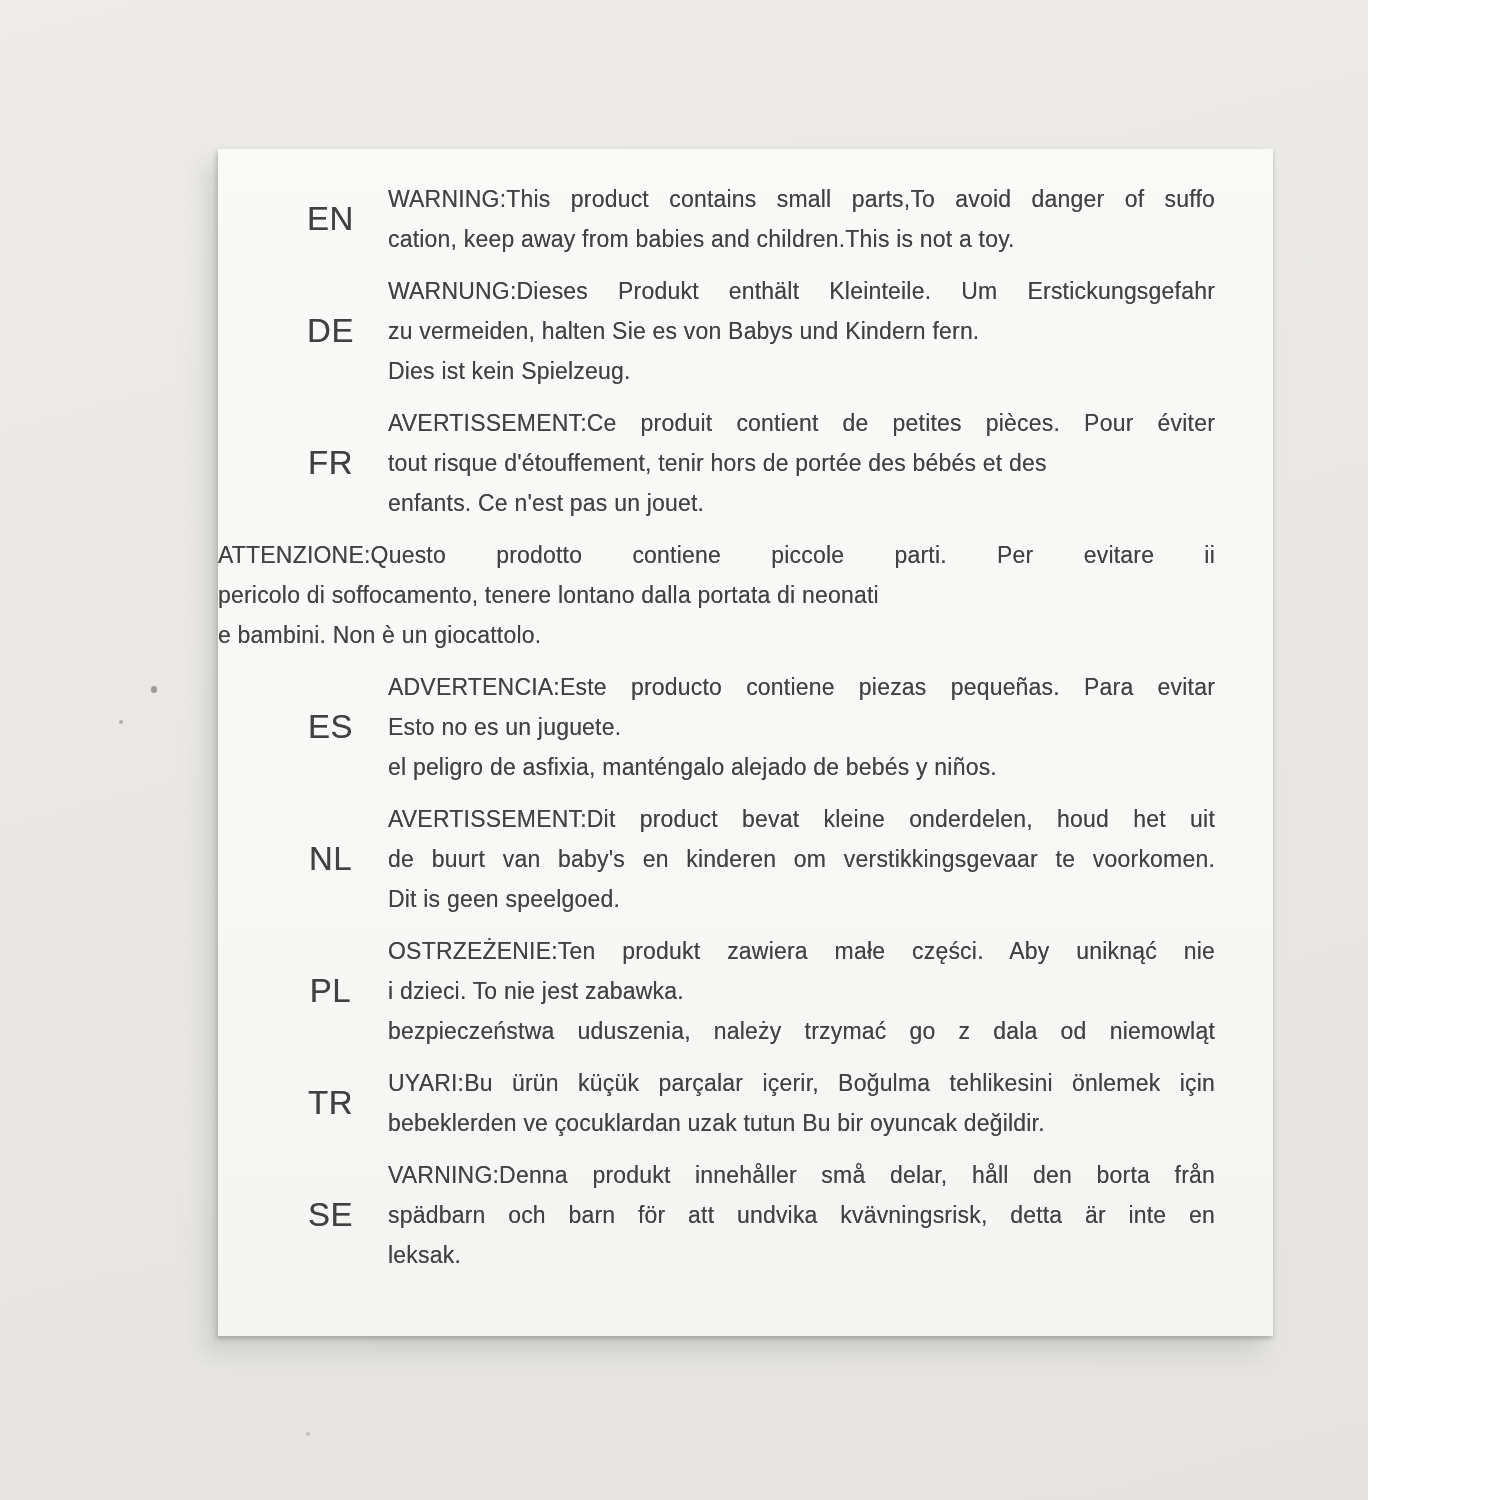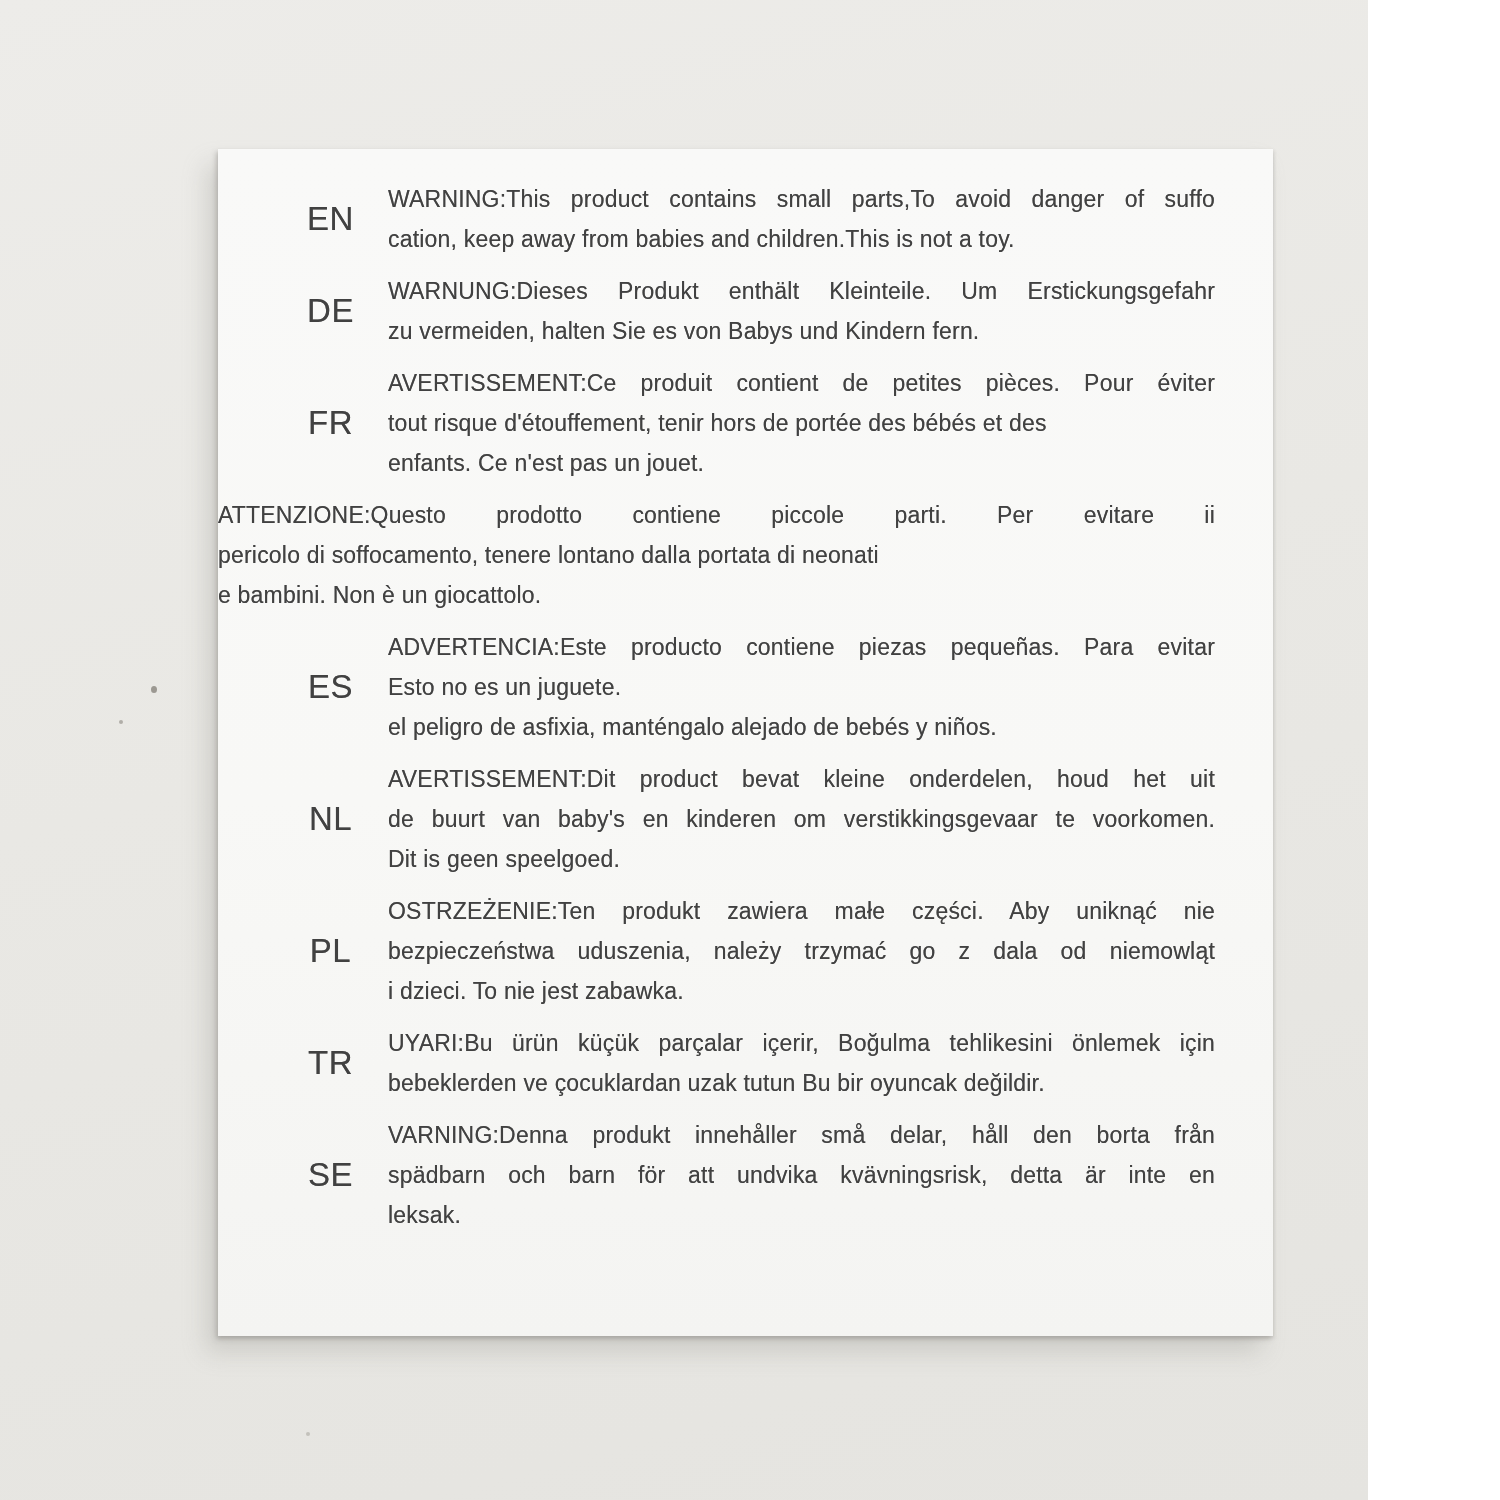--- a/index.html
+++ b/index.html
@@ -84,20 +84,21 @@
         <div class="ln j">WARNING:This product contains small parts,To avoid danger of suffo</div>
         <div class="ln">cation, keep away from babies and children.This is not a toy.</div>
       </div>
     </div>
 
     <div class="block">
       <div class="lang">DE</div>
       <div class="text">
         <div class="ln j">WARNUNG:Dieses Produkt enthält Kleinteile. Um Erstickungsgefahr</div>
         <div class="ln">zu vermeiden, halten Sie es von Babys und Kindern fern.</div>
+        <div class="ln">Dies ist kein Spielzeug.</div>
       </div>
     </div>
 
     <div class="block">
       <div class="lang">FR</div>
       <div class="text">
         <div class="ln j">AVERTISSEMENT:Ce produit contient de petites pièces. Pour éviter</div>
         <div class="ln">tout risque d'étouffement, tenir hors de portée des bébés et des</div>
         <div class="ln">enfants. Ce n'est pas un jouet.</div>
       </div>
@@ -126,22 +127,22 @@
         <div class="ln j">AVERTISSEMENT:Dit product bevat kleine onderdelen, houd het uit</div>
         <div class="ln j">de buurt van baby's en kinderen om verstikkingsgevaar te voorkomen.</div>
         <div class="ln">Dit is geen speelgoed.</div>
       </div>
     </div>
 
     <div class="block">
       <div class="lang">PL</div>
       <div class="text">
         <div class="ln j">OSTRZEŻENIE:Ten produkt zawiera małe części. Aby uniknąć nie</div>
+        <div class="ln">i dzieci. To nie jest zabawka.</div>
         <div class="ln j">bezpieczeństwa uduszenia, należy trzymać go z dala od niemowląt</div>
-        <div class="ln">i dzieci. To nie jest zabawka.</div>
       </div>
     </div>
 
     <div class="block">
       <div class="lang">TR</div>
       <div class="text">
         <div class="ln j">UYARI:Bu ürün küçük parçalar içerir, Boğulma tehlikesini önlemek için</div>
         <div class="ln">bebeklerden ve çocuklardan uzak tutun Bu bir oyuncak değildir.</div>
       </div>
     </div>

